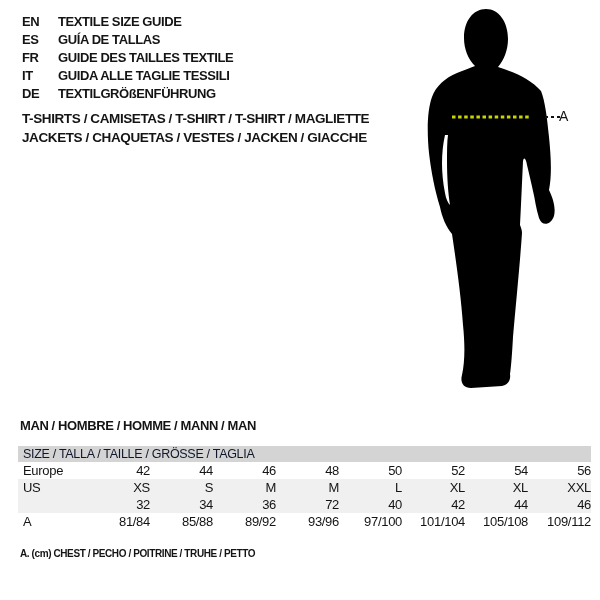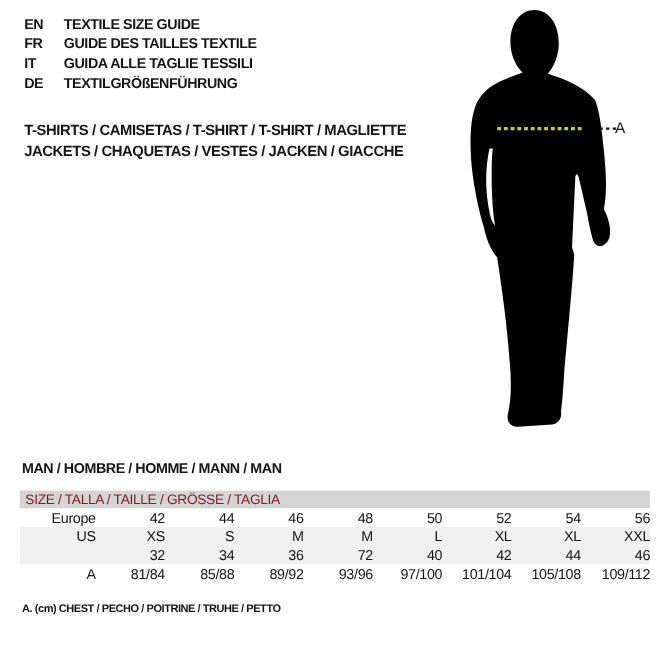--- a/index.html
+++ b/index.html
@@ -14,37 +14,41 @@
   
   .categories{position:absolute;left:22px;top:109px;}
   .category-line{font-size:13.5px;font-weight:bold;line-height:19px;letter-spacing:-0.4px;white-space:nowrap;}
   
   .figure{position:absolute;left:415px;top:7px;width:160px;height:390px;}
   .measure-a{position:absolute;left:559px;top:109px;font-size:14px;line-height:15px;font-weight:normal;letter-spacing:-0.2px;}
   
   .section-title{position:absolute;left:20px;top:418px;font-size:13px;font-weight:bold;letter-spacing:-0.4px;}
   
   .size-table{position:absolute;left:18px;top:446px;width:573px;font-size:13px;letter-spacing:-0.3px;}
-  .thead{height:16px;line-height:16px;padding-left:5px;font-size:12.5px;color:#7f1d1d;}
+  .thead{height:16px;line-height:16px;padding-left:5px;font-size:12.5px;color:#0f172a;}
   .trow{display:flex;height:17px;line-height:17px;}
   .trow.shaded{background:var(--shaded,#f0f0f0);}
-  .tlabel{flex:0 0 64px;padding-left:5px;text-align:right;}
+  .tlabel{flex:0 0 64px;padding-left:5px;text-align:left;}
   .tcell{flex:1;text-align:right;}
   
   .footnote{position:absolute;left:20px;top:548px;font-size:10px;font-weight:bold;letter-spacing:-0.4px;}
 </style>
 </head>
 <body>
 
 <div class="sheet">
 
   <div class="lang-list" id="langList">
       <div class="lang-row">
         <span class="lang-code">EN</span>
         <span>TEXTILE SIZE GUIDE</span>
+      </div>
+      <div class="lang-row">
+        <span class="lang-code">ES</span>
+        <span>GUÍA DE TALLAS</span>
       </div>
       <div class="lang-row">
         <span class="lang-code">FR</span>
         <span>GUIDE DES TAILLES TEXTILE</span>
       </div>
       <div class="lang-row">
         <span class="lang-code">IT</span>
         <span>GUIDA ALLE TAGLIE TESSILI</span>
       </div>
       <div class="lang-row">

